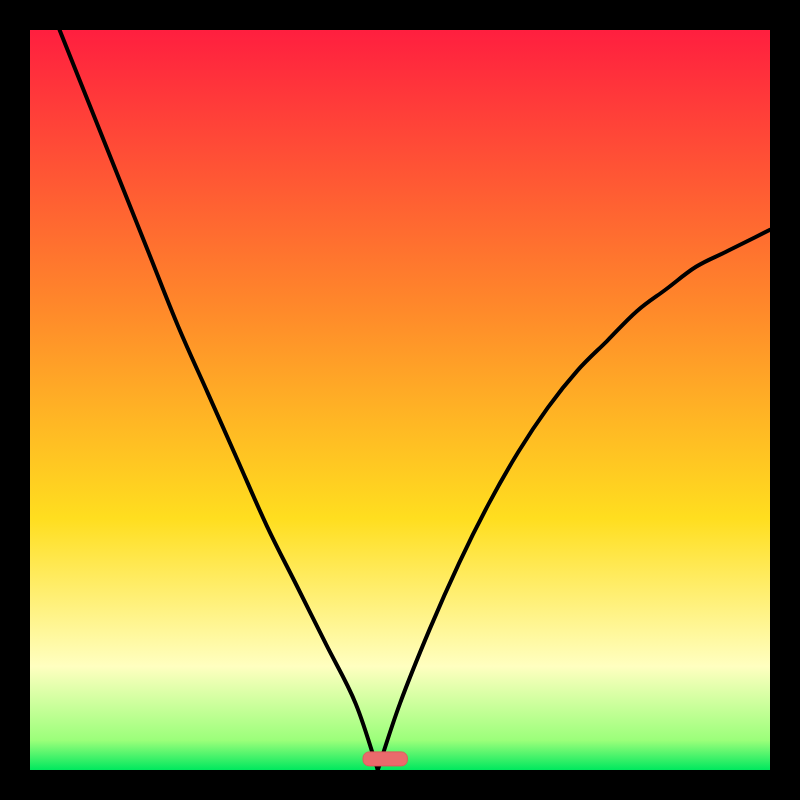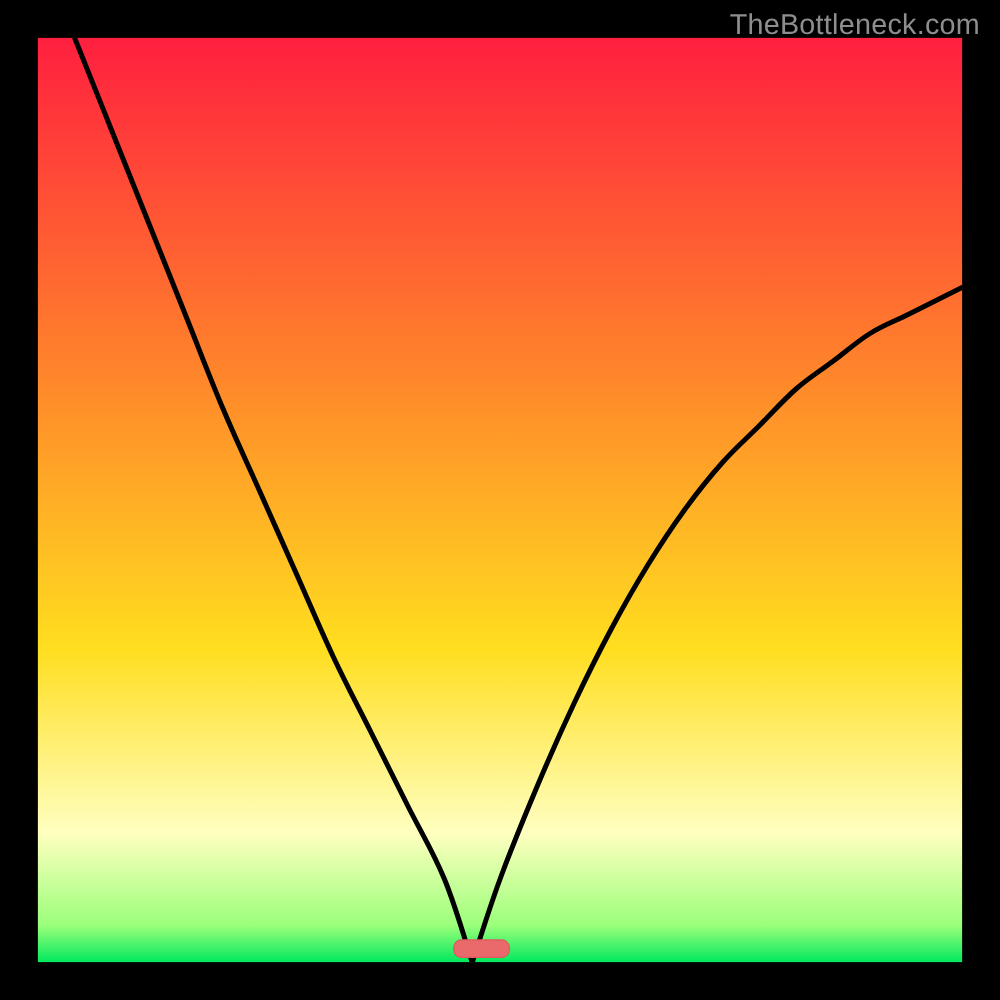--- a/index.html
+++ b/index.html
@@ -33,21 +33,20 @@
     font-weight: 500;
     letter-spacing: 0.2px;
     user-select: none;
   }
   svg { display: block; }
 </style>
 </head>
 <body>
 
 <div class="frame">
-  <div class="watermark">TheBottleneck.com</div>
 
   <div class="plot">
     <svg id="chart-svg" width="740" height="740" viewBox="0 0 740 740">
       <defs>
         <linearGradient id="bg-grad" x1="0" y1="0" x2="0" y2="1">
           <stop id="g0" offset="0%" stop-color="#ff1f3f"></stop>
           <stop id="g1" offset="38%" stop-color="#ff8a2a"></stop>
           <stop id="g2" offset="66%" stop-color="#ffde1f"></stop>
           <stop id="g3" offset="86%" stop-color="#ffffc0"></stop>
           <stop id="g4" offset="96%" stop-color="#9bff7a"></stop>

